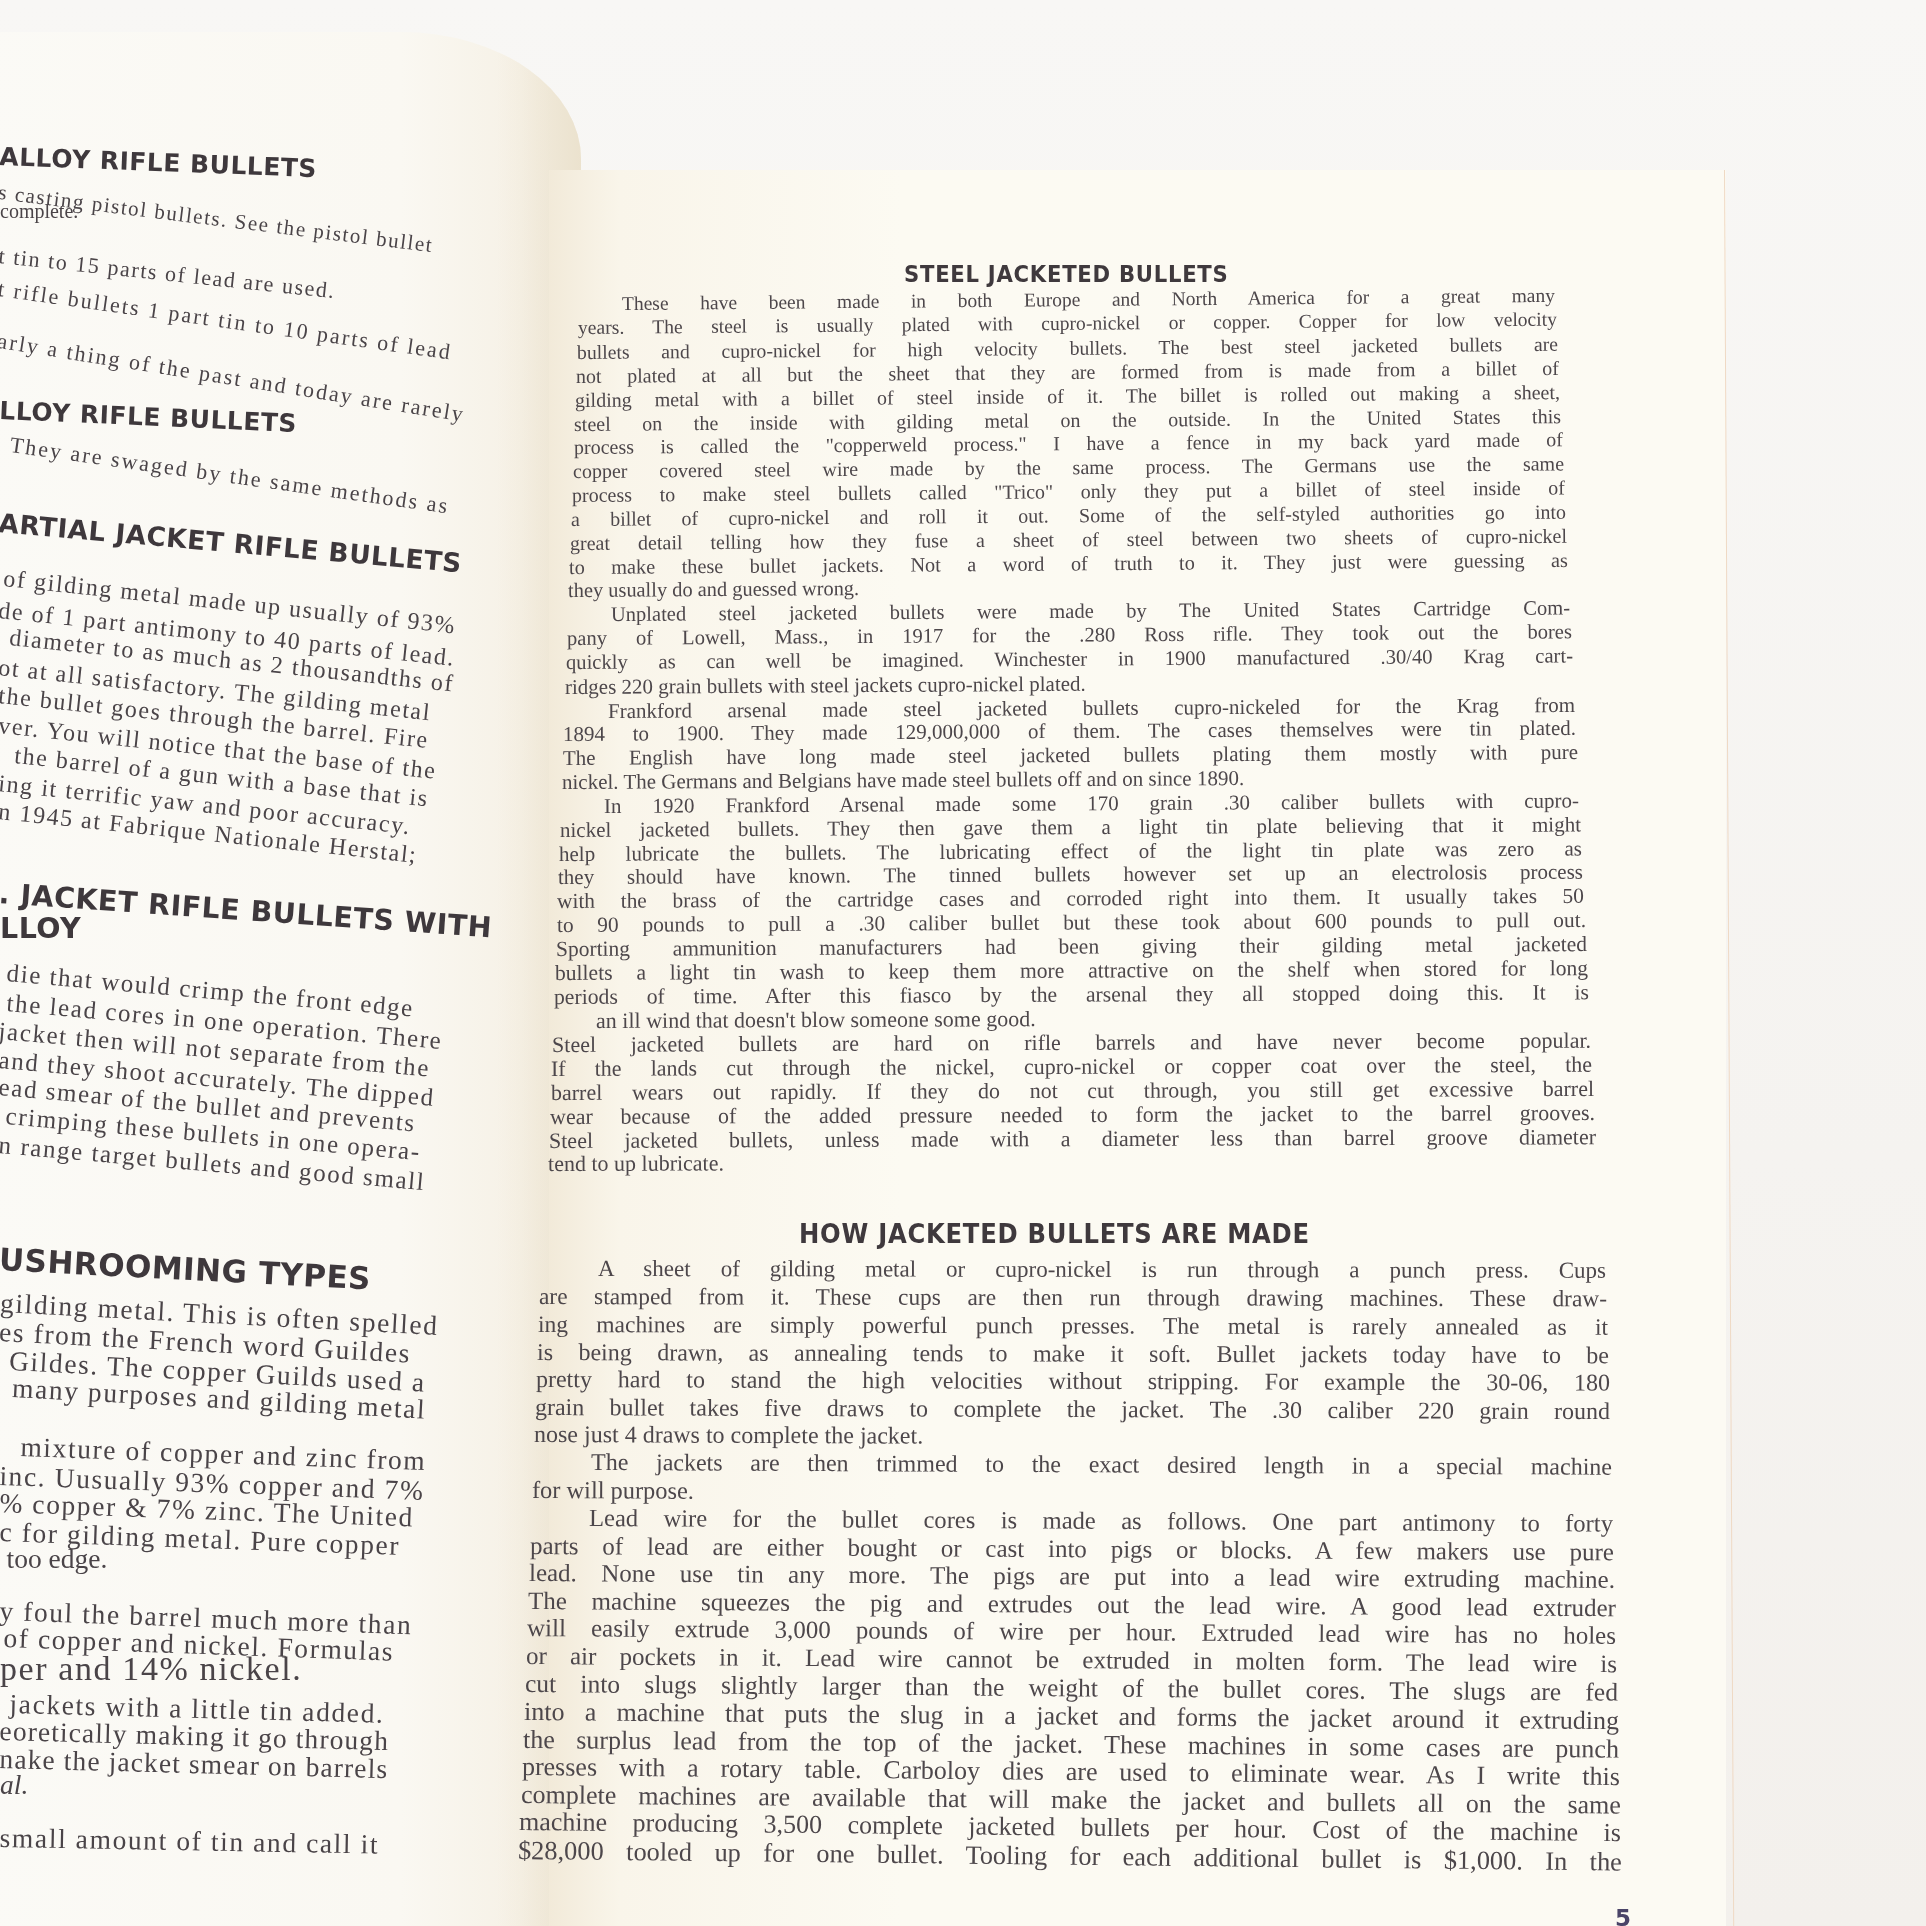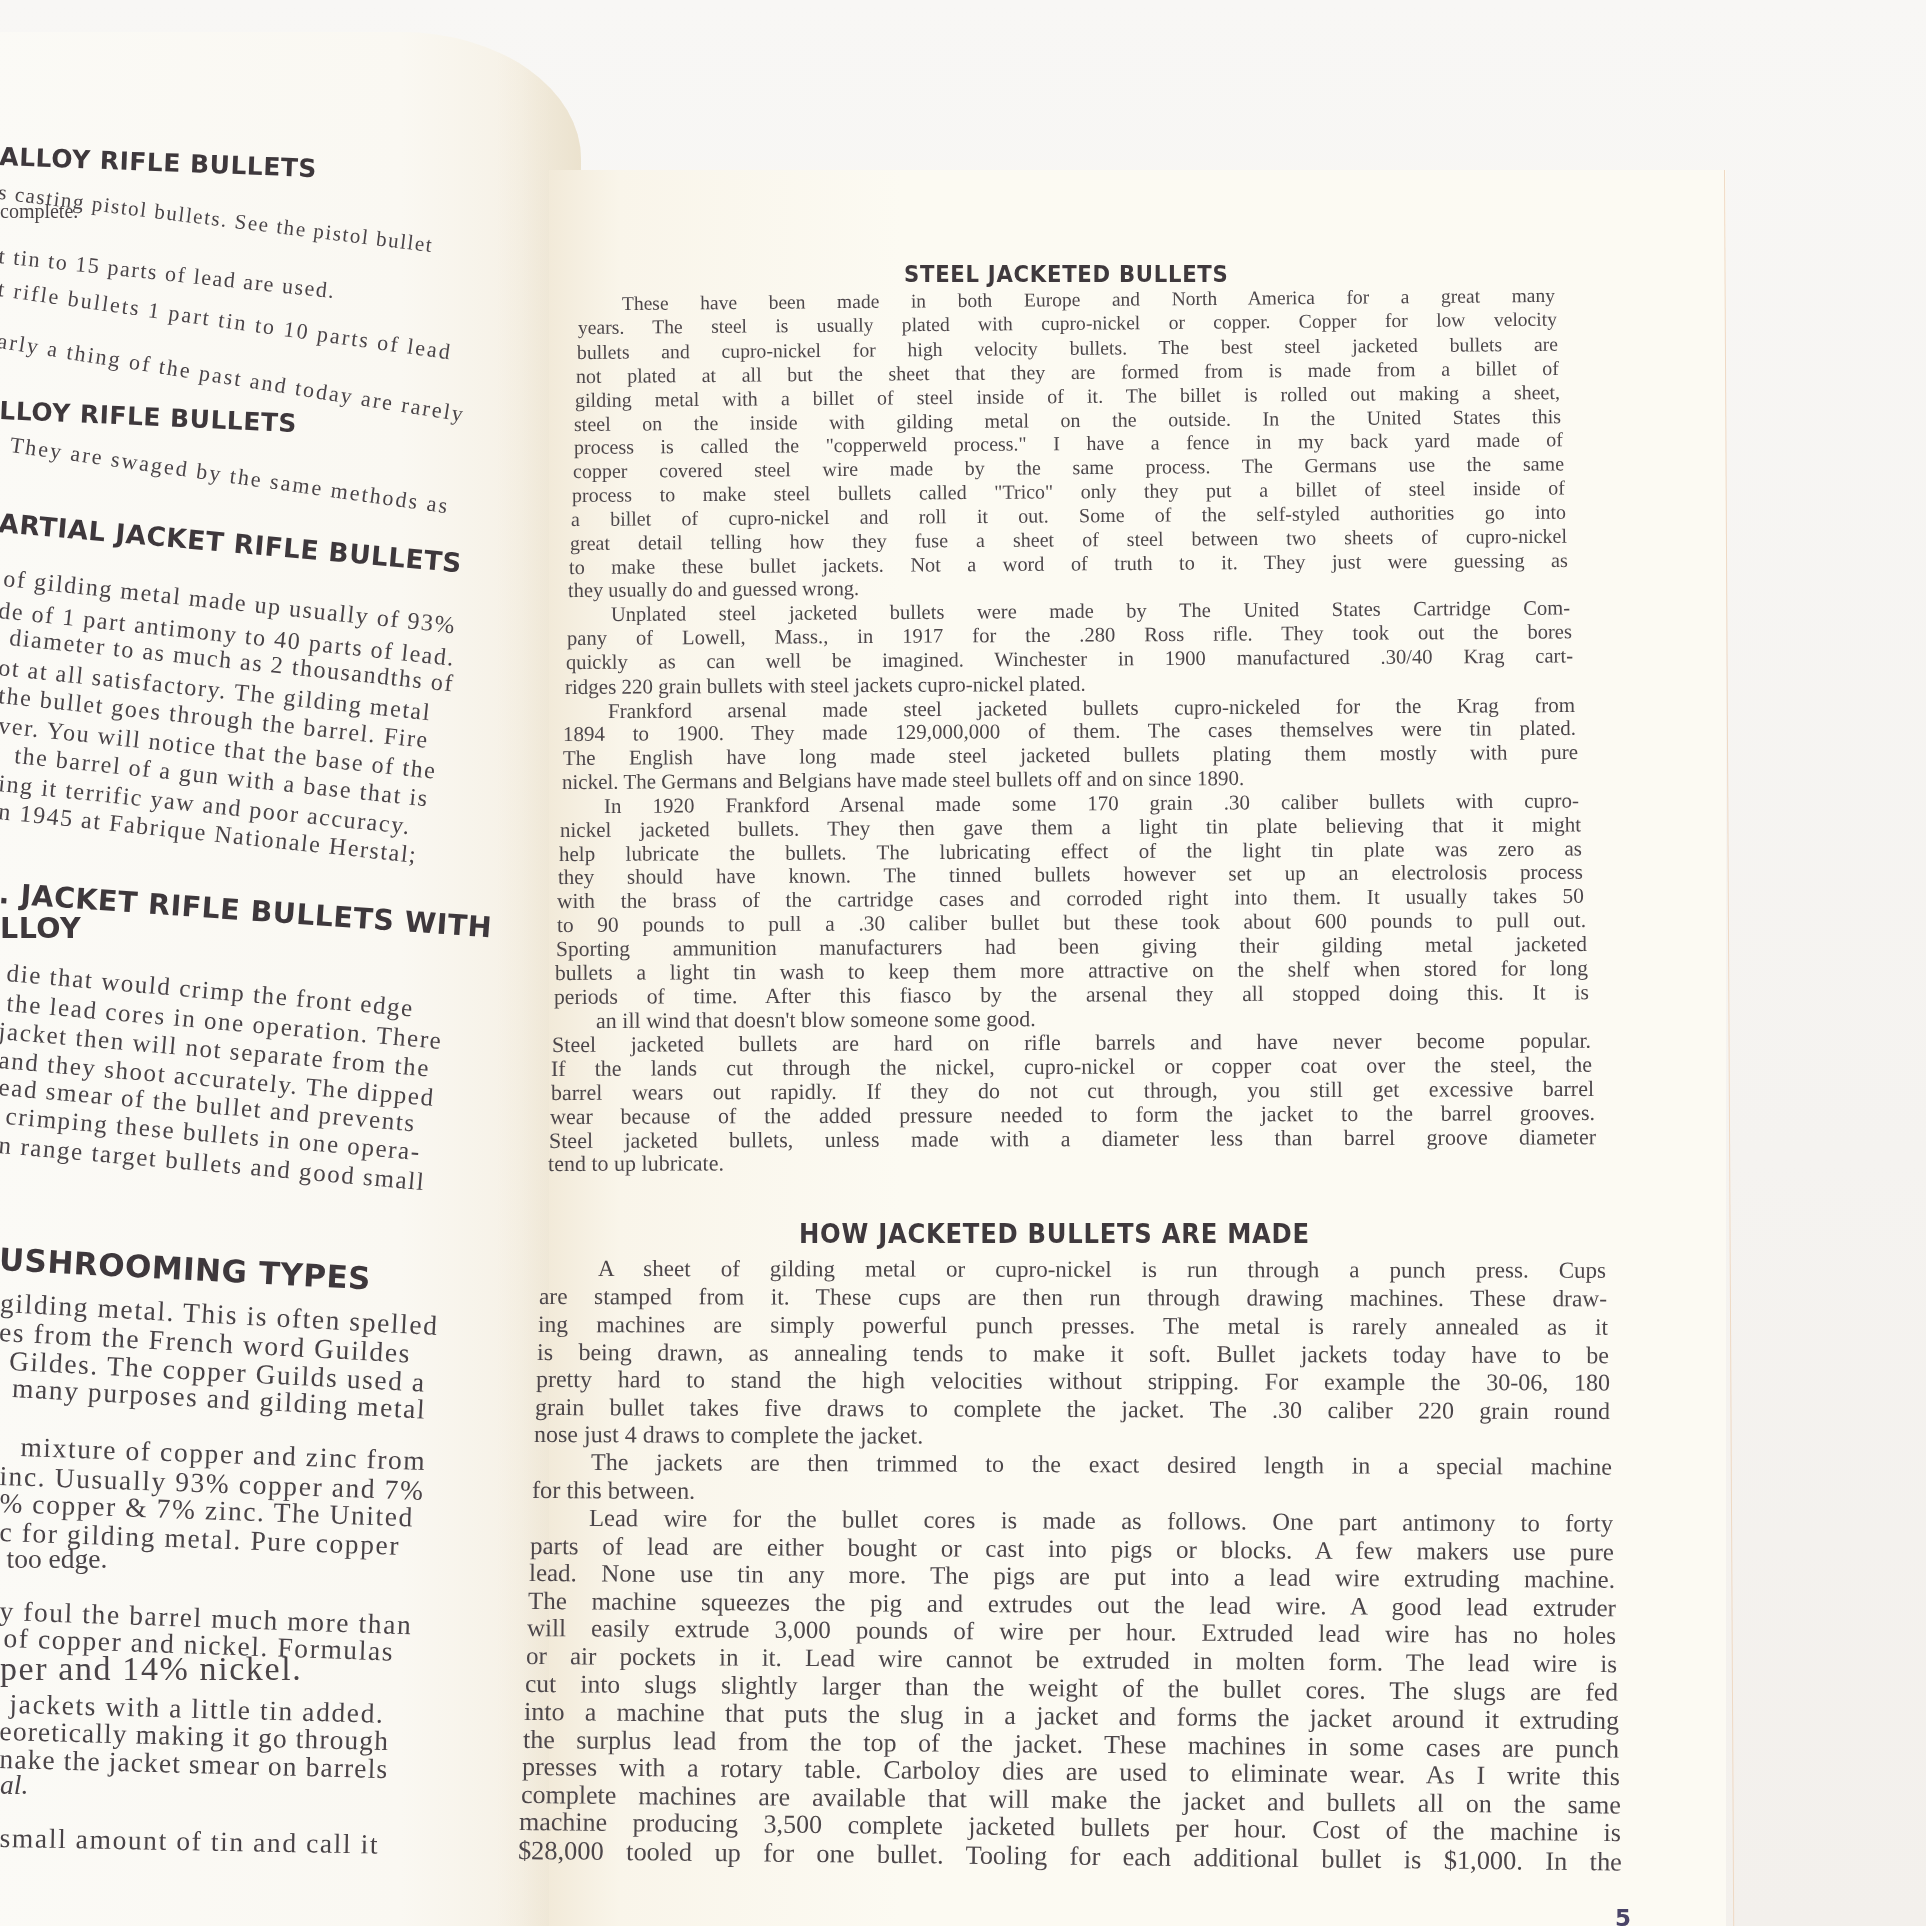--- a/index.html
+++ b/index.html
@@ -200,21 +200,21 @@
 
     <div id="how-lines">
         <div class="body-line" style="left: 598px; top: 1256px; font-size: 23px; transform: rotate(0.1deg); width: 1008px; white-space: normal; height: 27px; overflow: hidden;">A sheet of gilding metal or cupro-nickel is run through a punch press. Cups</div>
         <div class="body-line" style="left: 539px; top: 1283px; font-size: 23.4px; transform: rotate(0.12381deg); width: 1068px; white-space: normal; height: 27px; overflow: hidden;">are stamped from it. These cups are then run through drawing machines. These draw-</div>
         <div class="body-line" style="left: 538px; top: 1311px; font-size: 23.5px; transform: rotate(0.147619deg); width: 1070px; white-space: normal; height: 27px; overflow: hidden;">ing machines are simply powerful punch presses. The metal is rarely annealed as it</div>
         <div class="body-line" style="left: 537px; top: 1339px; font-size: 24px; transform: rotate(0.171429deg); width: 1072px; white-space: normal; height: 27px; overflow: hidden;">is being drawn, as annealing tends to make it soft. Bullet jackets today have to be</div>
         <div class="body-line" style="left: 536px; top: 1366px; font-size: 24px; transform: rotate(0.195238deg); width: 1074px; white-space: normal; height: 27px; overflow: hidden;">pretty hard to stand the high velocities without stripping. For example the 30-06, 180</div>
         <div class="body-line" style="left: 535px; top: 1394px; font-size: 24px; transform: rotate(0.219048deg); width: 1075px; white-space: normal; height: 27.6px; overflow: hidden;">grain bullet takes five draws to complete the jacket. The .30 caliber 220 grain round</div>
         <div class="body-line" style="left: 534px; top: 1421px; font-size: 24px; transform: rotate(0.242857deg);">nose just 4 draws to complete the jacket.</div>
         <div class="body-line" style="left: 591px; top: 1449px; font-size: 24px; transform: rotate(0.266667deg); width: 1021px; white-space: normal; height: 28px; overflow: hidden;">The jackets are then trimmed to the exact desired length in a special machine</div>
-        <div class="body-line" style="left: 532px; top: 1476px; font-size: 24.4px; transform: rotate(0.290476deg);">for this between.</div>
+        <div class="body-line" style="left: 532px; top: 1476px; font-size: 24.4px; transform: rotate(0.290476deg);">for will purpose.</div>
         <div class="body-line" style="left: 589px; top: 1504px; font-size: 24.6px; transform: rotate(0.314286deg); width: 1024px; white-space: normal; height: 28px; overflow: hidden;">Lead wire for the bullet cores is made as follows. One part antimony to forty</div>
         <div class="body-line" style="left: 530px; top: 1532px; font-size: 25px; transform: rotate(0.338095deg); width: 1084px; white-space: normal; height: 28.5px; overflow: hidden;">parts of lead are either bought or cast into pigs or blocks. A few makers use pure</div>
         <div class="body-line" style="left: 529px; top: 1559px; font-size: 25px; transform: rotate(0.361905deg); width: 1086px; white-space: normal; height: 29px; overflow: hidden;">lead. None use tin any more. The pigs are put into a lead wire extruding machine.</div>
         <div class="body-line" style="left: 528px; top: 1587px; font-size: 25px; transform: rotate(0.385714deg); width: 1088px; white-space: normal; height: 29px; overflow: hidden;">The machine squeezes the pig and extrudes out the lead wire. A good lead extruder</div>
         <div class="body-line" style="left: 527px; top: 1614px; font-size: 25px; transform: rotate(0.409524deg); width: 1089px; white-space: normal; height: 29px; overflow: hidden;">will easily extrude 3,000 pounds of wire per hour. Extruded lead wire has no holes</div>
         <div class="body-line" style="left: 526px; top: 1642px; font-size: 25px; transform: rotate(0.433333deg); width: 1091px; white-space: normal; height: 29px; overflow: hidden;">or air pockets in it. Lead wire cannot be extruded in molten form. The lead wire is</div>
         <div class="body-line" style="left: 525px; top: 1669px; font-size: 25.5px; transform: rotate(0.457143deg); width: 1093px; white-space: normal; height: 29px; overflow: hidden;">cut into slugs slightly larger than the weight of the bullet cores. The slugs are fed</div>
         <div class="body-line" style="left: 524px; top: 1697px; font-size: 26px; transform: rotate(0.480952deg); width: 1095px; white-space: normal; height: 29.5px; overflow: hidden;">into a machine that puts the slug in a jacket and forms the jacket around it extruding</div>
         <div class="body-line" style="left: 523px; top: 1725px; font-size: 26px; transform: rotate(0.504762deg); width: 1096px; white-space: normal; height: 30px; overflow: hidden;">the surplus lead from the top of the jacket. These machines in some cases are punch</div>
         <div class="body-line" style="left: 522px; top: 1752px; font-size: 26px; transform: rotate(0.528571deg); width: 1098px; white-space: normal; height: 30px; overflow: hidden;">presses with a rotary table. Carboloy dies are used to eliminate wear. As I write this</div>

